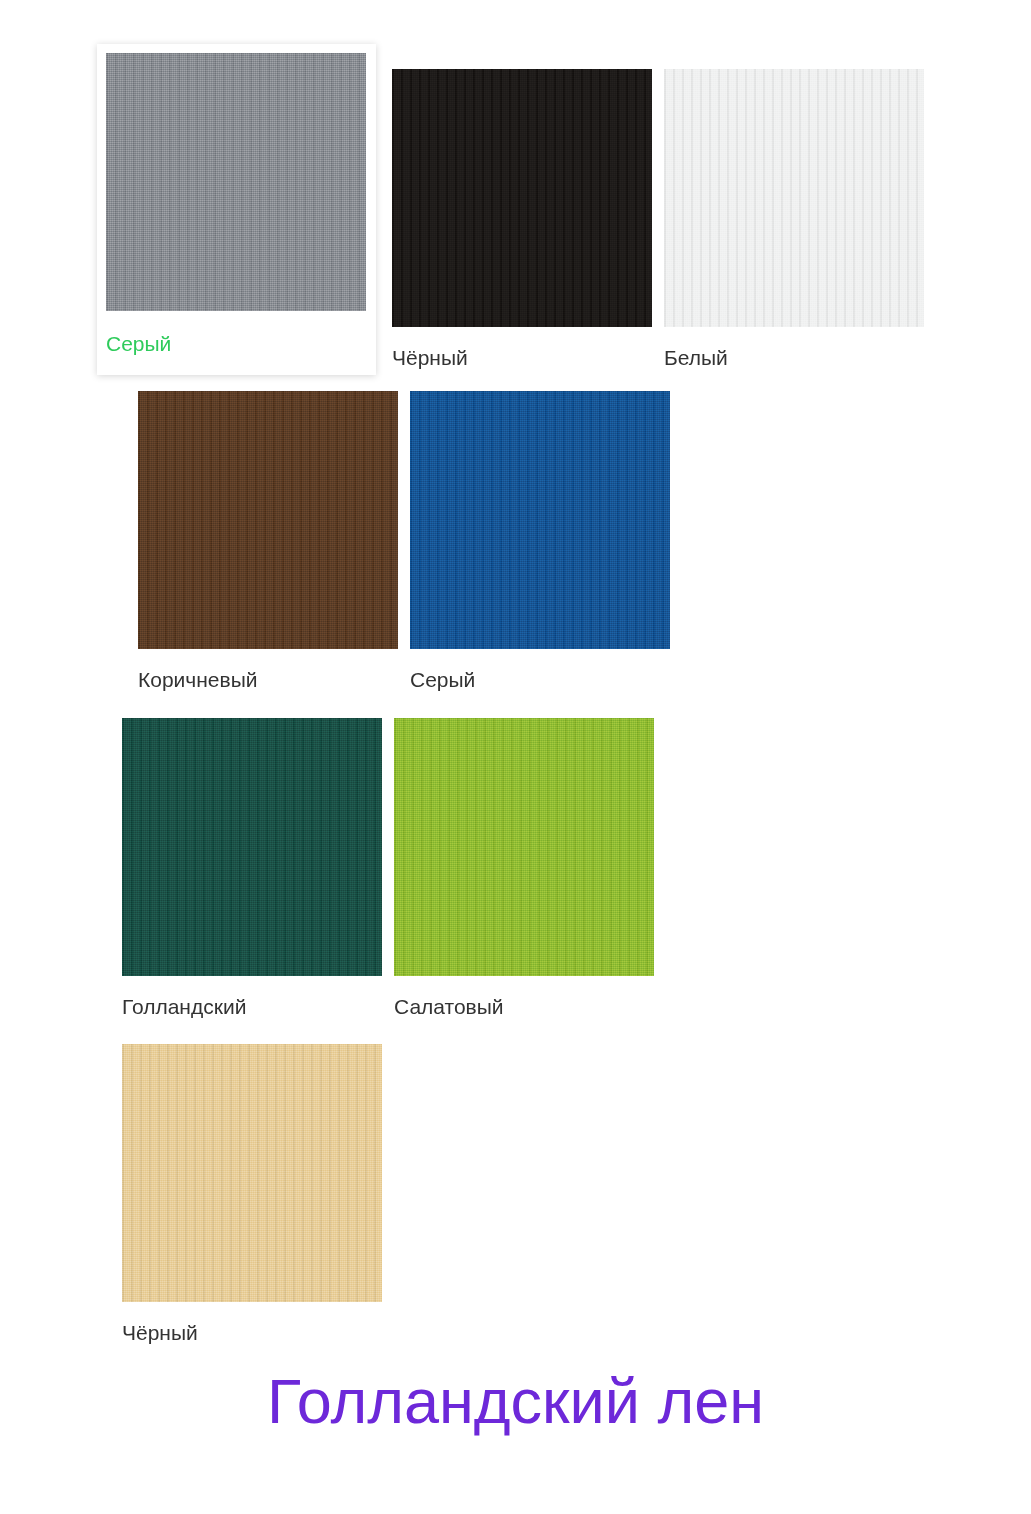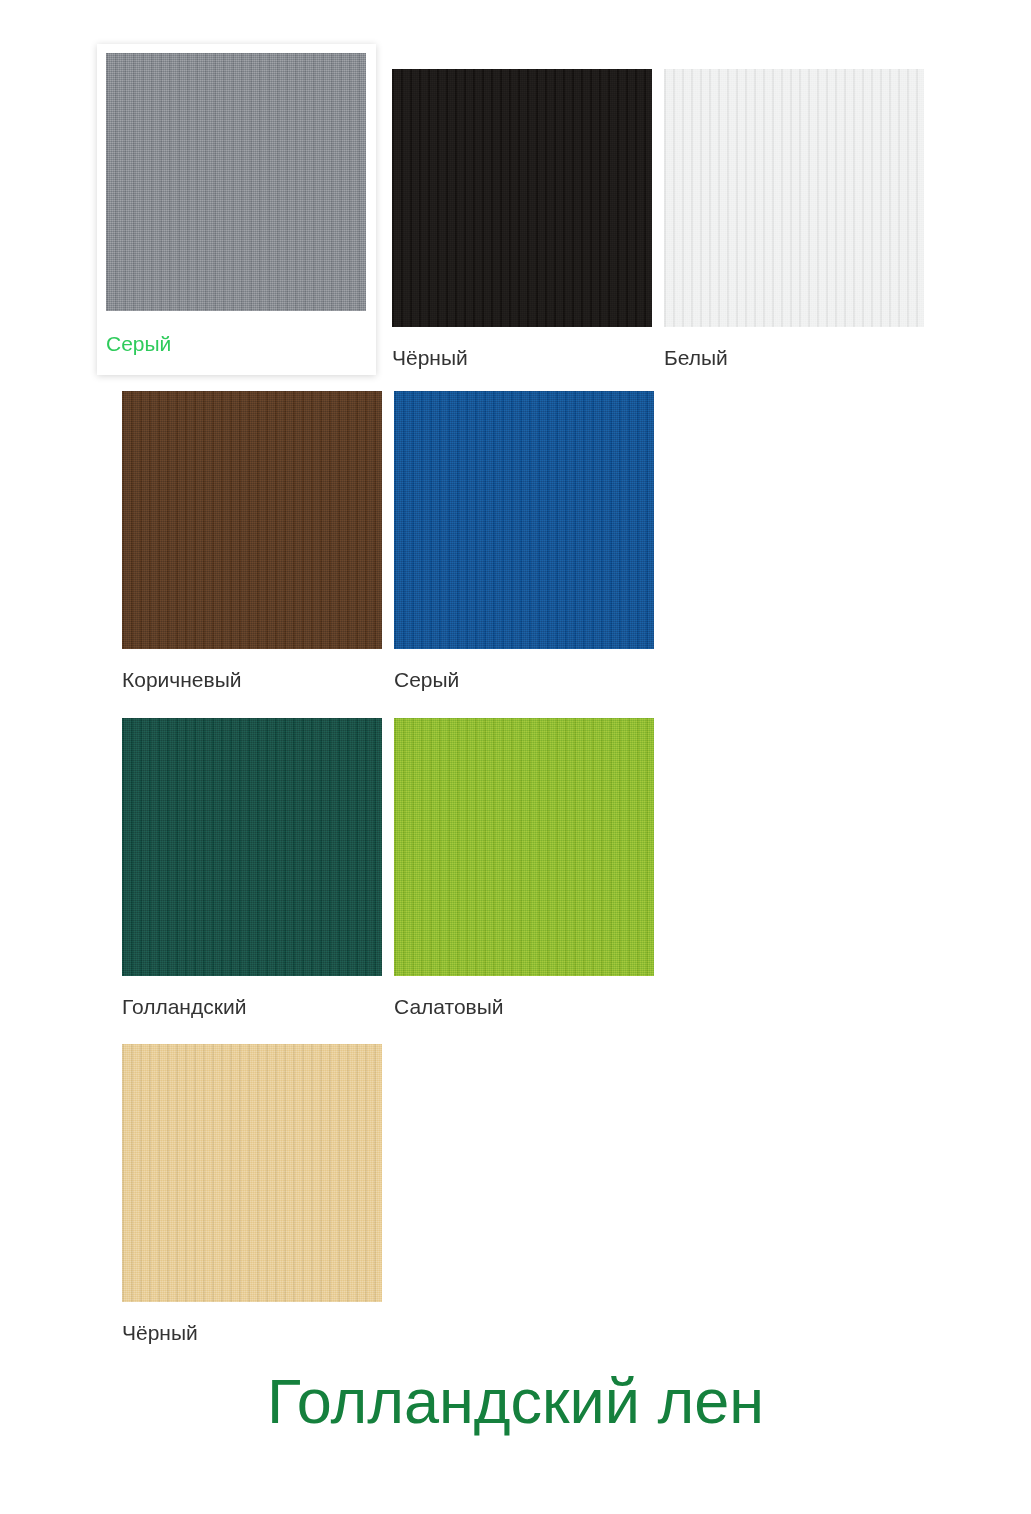--- a/index.html
+++ b/index.html
@@ -104,35 +104,35 @@
   }
 
   .swatch-card.is-selected .swatch-label {
     color: #2ecb5b;
     padding-top: 22px;
     padding-bottom: 25px;
   }
 
   
   #row-0 { height: 322px; }
-  #row-1 { height: 327px; }
+  #row-1 { height: 327px; margin-left: 16px; }
   #row-2 { height: 326px; }
   #row-3 { height: 300px; }
 
   #row-0 { margin-bottom: 0; }
 
   .spacer-col { width: 272px; }
 
   #page-title {
     position: absolute;
     left: 0;
     right: 0;
     top: 1368px;
     text-align: center;
-    color: #15803d;
+    color: #6d28d9;
     font-size: 63px;
     line-height: 1.05;
     font-weight: normal;
     letter-spacing: 0px;
     margin: 0;
   }
 </style>
 </head>
 <body>
 

